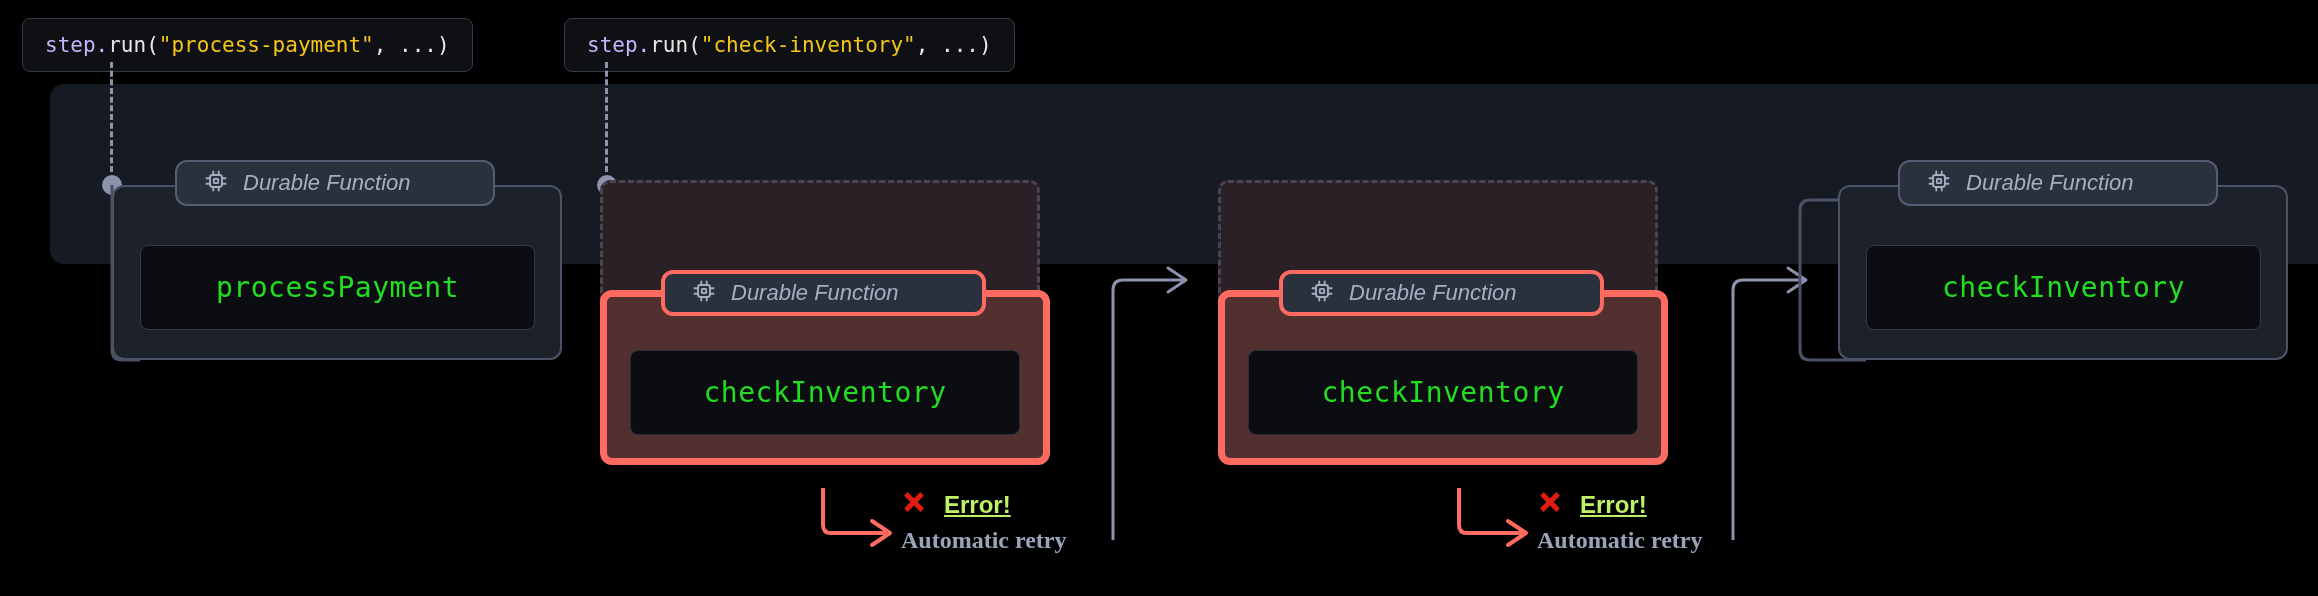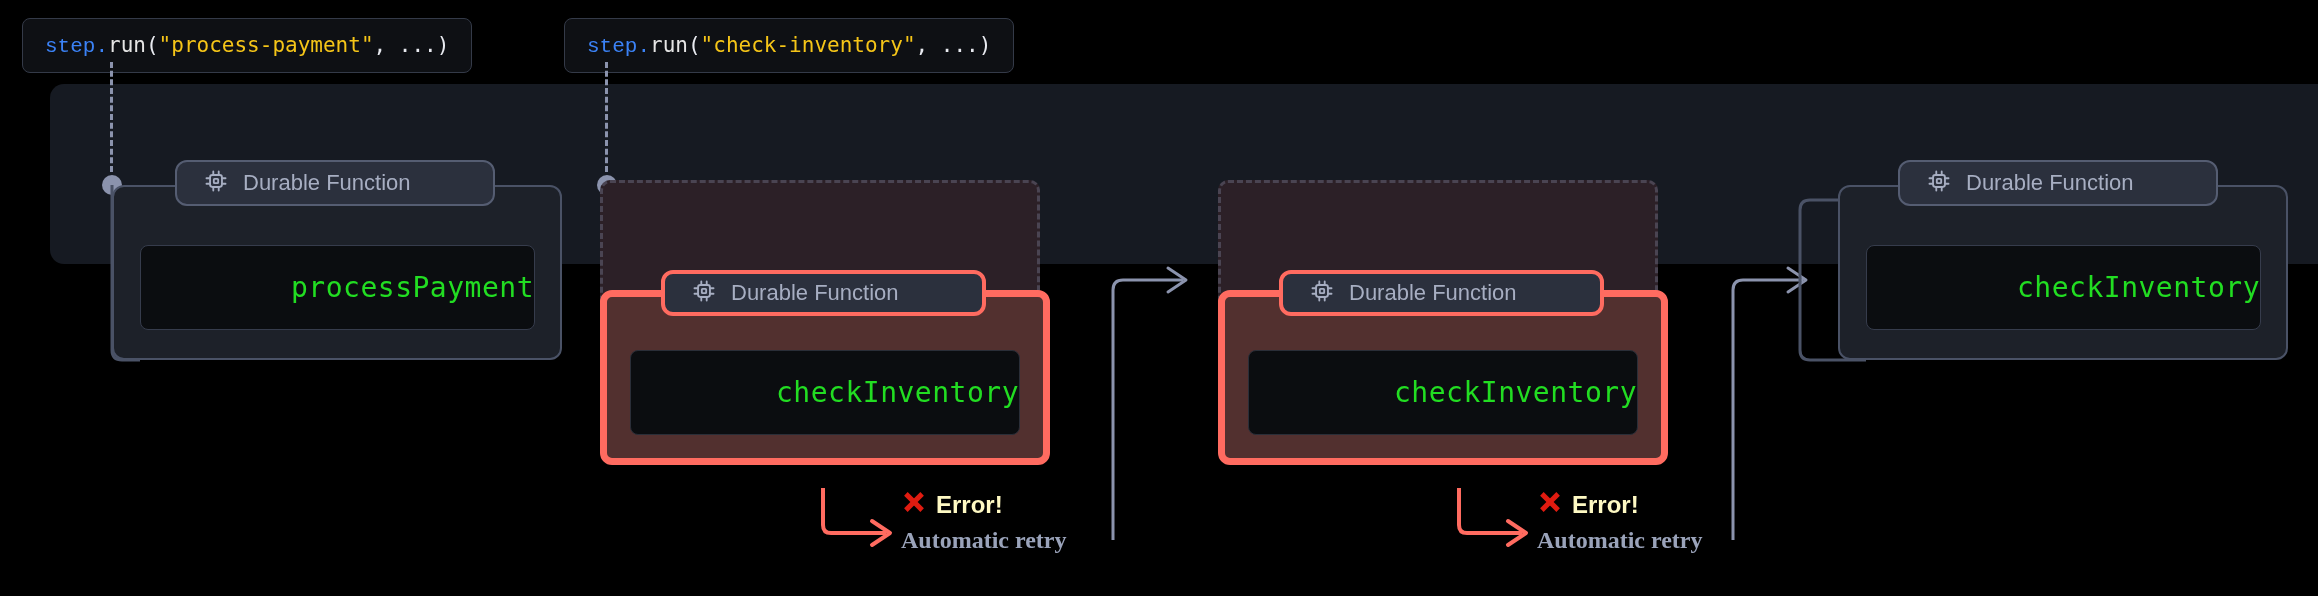--- a/index.html
+++ b/index.html
@@ -24,21 +24,21 @@
     background: #0E1014;
     border: 1px solid #343A48;
     border-radius: 8px;
     padding: 14px 22px;
     font-family: "DejaVu Sans Mono", monospace;
     font-size: 21px;
     white-space: nowrap;
     color: #E8EAF0;
     letter-spacing: 0px;
   }
-  .tk-plain { color: #3b82f6; font-family: Liberation Mono, monospace; }
+  .tk-plain { color: #c4b5fd; }
   .tk-fn    { color: #e5e5e5; }
   .tk-punct { color: #E8EAF0; }
   .tk-str   { color: #F5C518; }
 
   
   .leader {
     position: absolute;
     width: 0;
     border-left: 3px dashed #8B93AD;
   }
@@ -71,21 +71,21 @@
     background: #52302F;
     border: 7px solid #FF6B60;
   }
   .codebox {
     position: absolute;
     background: #0B0D10;
     border-radius: 8px;
     box-sizing: border-box;
     display: flex;
     align-items: center;
-    justify-content: flex-end;
+    justify-content: center;
   }
   .codebox.ok { border: 1px solid #363C4C; }
   .codebox.fail { border: 1px solid #2A2E38; }
   .codebox span {
     font-family: "DejaVu Sans Mono", monospace;
     font-size: 28px;
     color: #22DD22;
     letter-spacing: 0.5px;
   }
 
@@ -94,20 +94,21 @@
     position: absolute;
     display: flex;
     align-items: center;
     gap: 14px;
     background: #2B303D;
     border-radius: 12px;
     padding: 0 26px;
     height: 46px;
     box-sizing: border-box;
     z-index: 5;
+    font-style: italic;
   }
   .badge.ok   { border: 2px solid #555D72; }
   .badge.fail { border: 4px solid #FF6B60; }
   .badge-label {
     font-size: 22px;
     color: #A7AEC2;
     white-space: nowrap;
   }
   .chip-icon { display: block; flex: none; }
 
@@ -121,24 +122,25 @@
   }
 
   
   .errgroup {
     position: absolute;
     white-space: nowrap;
   }
   .errline1 {
     display: flex;
     align-items: center;
-    gap: 9px;
+    gap: 17px;
     font-size: 24px;
     font-weight: bold;
-    color: #fef9c3;
+    color: #bef264;
+    text-decoration: underline;
   }
   .errline2 {
     margin-top: 6px;
     font-size: 24px;
     font-weight: bold;
     color: #9AA3BA;
     font-family: Liberation Serif, serif;
   }
   .xmark { display: block; flex: none; }
 

